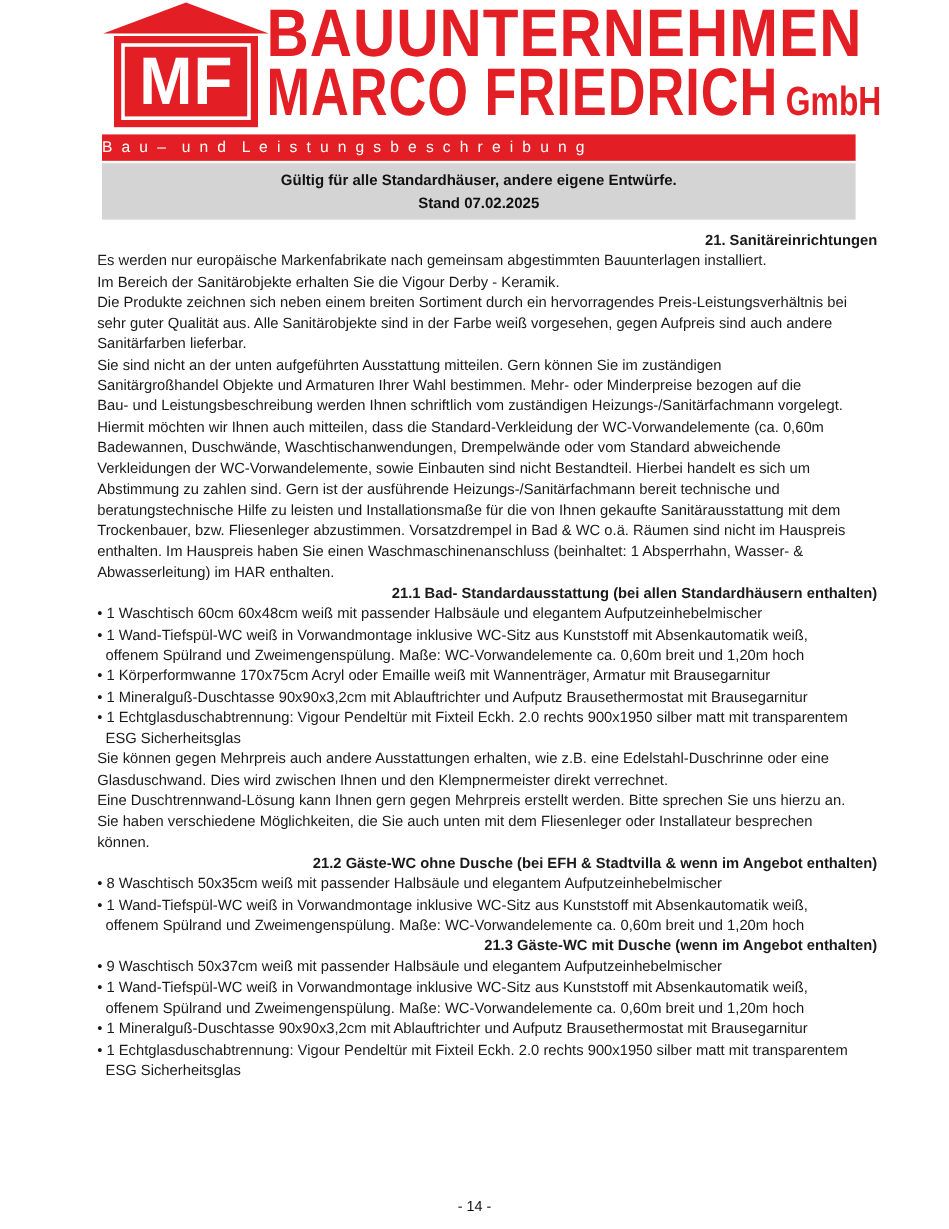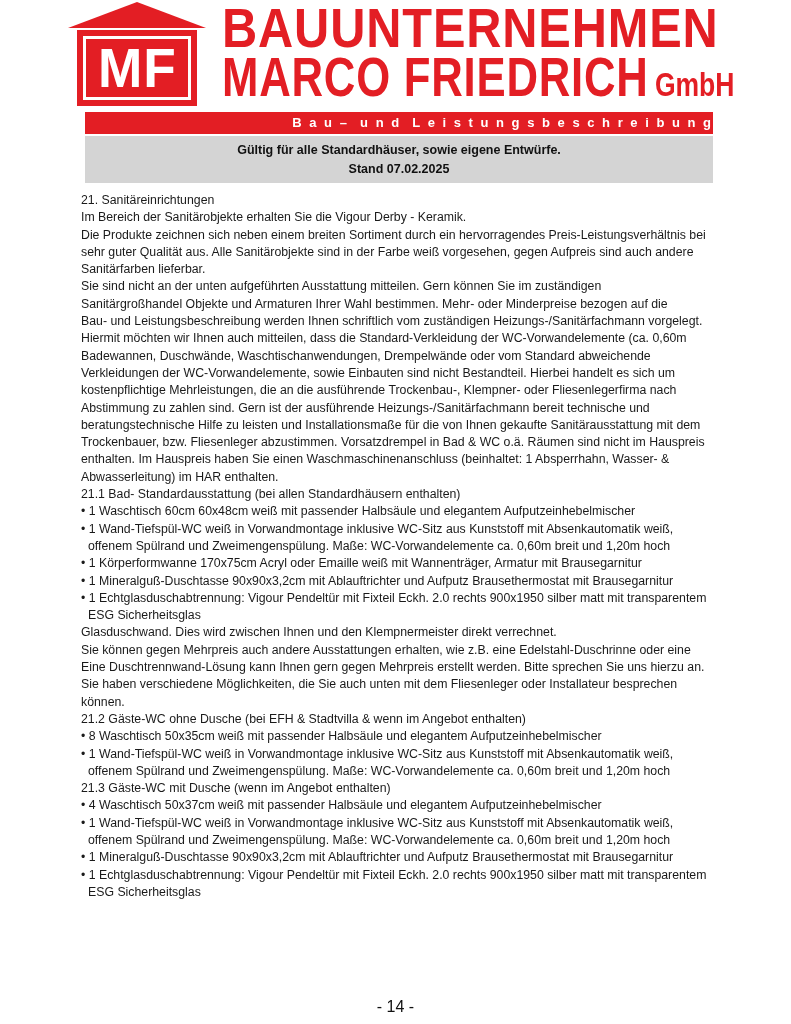--- a/index.html
+++ b/index.html
@@ -2,21 +2,21 @@
 <html style="--brand-red: #e31e24; --banner-gray: #d4d4d4;"><head>
 <meta charset="utf-8">
 <style>
   * { margin:0; padding:0; box-sizing:border-box; }
   html,body { background:#ffffff; }
   .page {
     position:relative; width:791px; height:1024px; background:#fff;
     font-family:"Liberation Sans", sans-serif; color:#1a1a1a; overflow:hidden;
   }
   
-  .logo { position:absolute; left:68px; top:2px; width:138px; }
+  .logo { position:absolute; left:86px; top:2px; width:138px; }
   .roof {
     width:0; height:0; margin:0 auto;
     border-left:69px solid transparent; border-right:69px solid transparent;
     border-bottom:26px solid var(--brand-red,#e31e24);
   }
   .logo-box {
     width:120px; height:76px; margin:2px auto 0;
     border:6px solid var(--brand-red,#e31e24); padding:3px; background:#fff;
   }
   .logo-box-inner {
@@ -34,37 +34,37 @@
     display:inline-block; transform:scaleX(.87); transform-origin:0 0; letter-spacing:1px;
   }
   .title-line2 {
     font-size:56px; line-height:46px; white-space:nowrap;
     display:inline-block; transform:scaleX(.78); transform-origin:0 0; letter-spacing:1px;
   }
   .suffix { font-size:34px; margin-left:8px; letter-spacing:0; }
   
   .banner-red {
     position:absolute; left:85px; top:112px; width:628px; height:22px;
-    background:var(--brand-red,#e31e24); color:#fff; font-weight:bold;
-    font-size:13px; line-height:22px; text-align:right;
+    background:var(--brand-red,#e31e24); color:#fff; font-weight:normal;
+    font-size:13px; line-height:22px; text-align:left;
     letter-spacing:2px; white-space:pre;
   }
   .banner-gray {
     position:absolute; left:85px; top:136px; width:628px; height:47px;
     background:var(--banner-gray,#d4d4d4); color:#111;
     font-weight:bold; font-size:12.5px; line-height:19px;
     text-align:center; padding-top:5px;
   }
   
   .body-text { position:absolute; left:81px; top:192px; width:650px; font-size:12.3px; line-height:17.3px; }
   .line { white-space:pre; }
-  .line.heading { font-weight:normal; }
+  .line.heading { font-weight:bold;text-align:right; }
   .line.indent { padding-left:7px; }
   
-  .footer { position:absolute; left:0; right:0; top:998px; text-align:center; font-size:16px; color:#111; }
+  .footer { position:absolute; left:0; right:0; top:998px; text-align:center; font-size:12px; color:#111; }
 </style>
 </head>
 <body>
 
 <div class="page">
 
   <header>
     <div class="logo">
       <div class="roof"></div>
       <div class="logo-box">
@@ -79,62 +79,62 @@
         <span class="title-line1">BAUUNTERNEHMEN</span>
       </div>
       <div>
         <span class="title-line2"><span>MARCO FRIEDRICH</span><span class="suffix">GmbH</span></span>
       </div>
     </div>
 
     <div class="banner-red">B a u –  u n d  L e i s t u n g s b e s c h r e i b u n g</div>
 
     <div class="banner-gray">
-      <div>Gültig für alle Standardhäuser, sowie eigene Entwürfe.</div>
+      <div>Gültig für alle Standardhäuser, andere eigene Entwürfe.</div>
       <div>Stand 07.02.2025</div>
     </div>
   </header>
 
   <main class="body-text">
       <div class="line heading">21. Sanitäreinrichtungen</div>
+      <div class="line normal">Es werden nur europäische Markenfabrikate nach gemeinsam abgestimmten Bauunterlagen installiert.</div>
       <div class="line normal">Im Bereich der Sanitärobjekte erhalten Sie die Vigour Derby - Keramik.</div>
       <div class="line normal">Die Produkte zeichnen sich neben einem breiten Sortiment durch ein hervorragendes Preis-Leistungsverhältnis bei</div>
       <div class="line normal">sehr guter Qualität aus. Alle Sanitärobjekte sind in der Farbe weiß vorgesehen, gegen Aufpreis sind auch andere</div>
       <div class="line normal">Sanitärfarben lieferbar.</div>
       <div class="line normal">Sie sind nicht an der unten aufgeführten Ausstattung mitteilen. Gern können Sie im zuständigen</div>
       <div class="line normal">Sanitärgroßhandel Objekte und Armaturen Ihrer Wahl bestimmen. Mehr- oder Minderpreise bezogen auf die</div>
       <div class="line normal">Bau- und Leistungsbeschreibung werden Ihnen schriftlich vom zuständigen Heizungs-/Sanitärfachmann vorgelegt.</div>
       <div class="line normal">Hiermit möchten wir Ihnen auch mitteilen, dass die Standard-Verkleidung der WC-Vorwandelemente (ca. 0,60m</div>
       <div class="line normal">Badewannen, Duschwände, Waschtischanwendungen, Drempelwände oder vom Standard abweichende</div>
       <div class="line normal">Verkleidungen der WC-Vorwandelemente, sowie Einbauten sind nicht Bestandteil. Hierbei handelt es sich um</div>
-      <div class="line normal">kostenpflichtige Mehrleistungen, die an die ausführende Trockenbau-, Klempner- oder Fliesenlegerfirma nach</div>
       <div class="line normal">Abstimmung zu zahlen sind. Gern ist der ausführende Heizungs-/Sanitärfachmann bereit technische und</div>
       <div class="line normal">beratungstechnische Hilfe zu leisten und Installationsmaße für die von Ihnen gekaufte Sanitärausstattung mit dem</div>
       <div class="line normal">Trockenbauer, bzw. Fliesenleger abzustimmen. Vorsatzdrempel in Bad &amp; WC o.ä. Räumen sind nicht im Hauspreis</div>
       <div class="line normal">enthalten. Im Hauspreis haben Sie einen Waschmaschinenanschluss (beinhaltet: 1 Absperrhahn, Wasser- &amp;</div>
       <div class="line normal">Abwasserleitung) im HAR enthalten.</div>
       <div class="line heading">21.1 Bad- Standardausstattung (bei allen Standardhäusern enthalten)</div>
       <div class="line normal">• 1 Waschtisch 60cm 60x48cm weiß mit passender Halbsäule und elegantem Aufputzeinhebelmischer</div>
       <div class="line normal">• 1 Wand-Tiefspül-WC weiß in Vorwandmontage inklusive WC-Sitz aus Kunststoff mit Absenkautomatik weiß,</div>
       <div class="line indent">offenem Spülrand und Zweimengenspülung. Maße: WC-Vorwandelemente ca. 0,60m breit und 1,20m hoch</div>
       <div class="line normal">• 1 Körperformwanne 170x75cm Acryl oder Emaille weiß mit Wannenträger, Armatur mit Brausegarnitur</div>
       <div class="line normal">• 1 Mineralguß-Duschtasse 90x90x3,2cm mit Ablauftrichter und Aufputz Brausethermostat mit Brausegarnitur</div>
       <div class="line normal">• 1 Echtglasduschabtrennung: Vigour Pendeltür mit Fixteil Eckh. 2.0 rechts 900x1950 silber matt mit transparentem</div>
       <div class="line indent">ESG Sicherheitsglas</div>
+      <div class="line normal">Sie können gegen Mehrpreis auch andere Ausstattungen erhalten, wie z.B. eine Edelstahl-Duschrinne oder eine</div>
       <div class="line normal">Glasduschwand. Dies wird zwischen Ihnen und den Klempnermeister direkt verrechnet.</div>
-      <div class="line normal">Sie können gegen Mehrpreis auch andere Ausstattungen erhalten, wie z.B. eine Edelstahl-Duschrinne oder eine</div>
       <div class="line normal">Eine Duschtrennwand-Lösung kann Ihnen gern gegen Mehrpreis erstellt werden. Bitte sprechen Sie uns hierzu an.</div>
       <div class="line normal">Sie haben verschiedene Möglichkeiten, die Sie auch unten mit dem Fliesenleger oder Installateur besprechen</div>
       <div class="line normal">können.</div>
       <div class="line heading">21.2 Gäste-WC ohne Dusche (bei EFH &amp; Stadtvilla &amp; wenn im Angebot enthalten)</div>
       <div class="line normal">• 8 Waschtisch 50x35cm weiß mit passender Halbsäule und elegantem Aufputzeinhebelmischer</div>
       <div class="line normal">• 1 Wand-Tiefspül-WC weiß in Vorwandmontage inklusive WC-Sitz aus Kunststoff mit Absenkautomatik weiß,</div>
       <div class="line indent">offenem Spülrand und Zweimengenspülung. Maße: WC-Vorwandelemente ca. 0,60m breit und 1,20m hoch</div>
       <div class="line heading">21.3 Gäste-WC mit Dusche (wenn im Angebot enthalten)</div>
-      <div class="line normal">• 4 Waschtisch 50x37cm weiß mit passender Halbsäule und elegantem Aufputzeinhebelmischer</div>
+      <div class="line normal">• 9 Waschtisch 50x37cm weiß mit passender Halbsäule und elegantem Aufputzeinhebelmischer</div>
       <div class="line normal">• 1 Wand-Tiefspül-WC weiß in Vorwandmontage inklusive WC-Sitz aus Kunststoff mit Absenkautomatik weiß,</div>
       <div class="line indent">offenem Spülrand und Zweimengenspülung. Maße: WC-Vorwandelemente ca. 0,60m breit und 1,20m hoch</div>
       <div class="line normal">• 1 Mineralguß-Duschtasse 90x90x3,2cm mit Ablauftrichter und Aufputz Brausethermostat mit Brausegarnitur</div>
       <div class="line normal">• 1 Echtglasduschabtrennung: Vigour Pendeltür mit Fixteil Eckh. 2.0 rechts 900x1950 silber matt mit transparentem</div>
       <div class="line indent">ESG Sicherheitsglas</div>
     </main>
 
   <div class="footer">- 14 -</div>
 
 </div>

